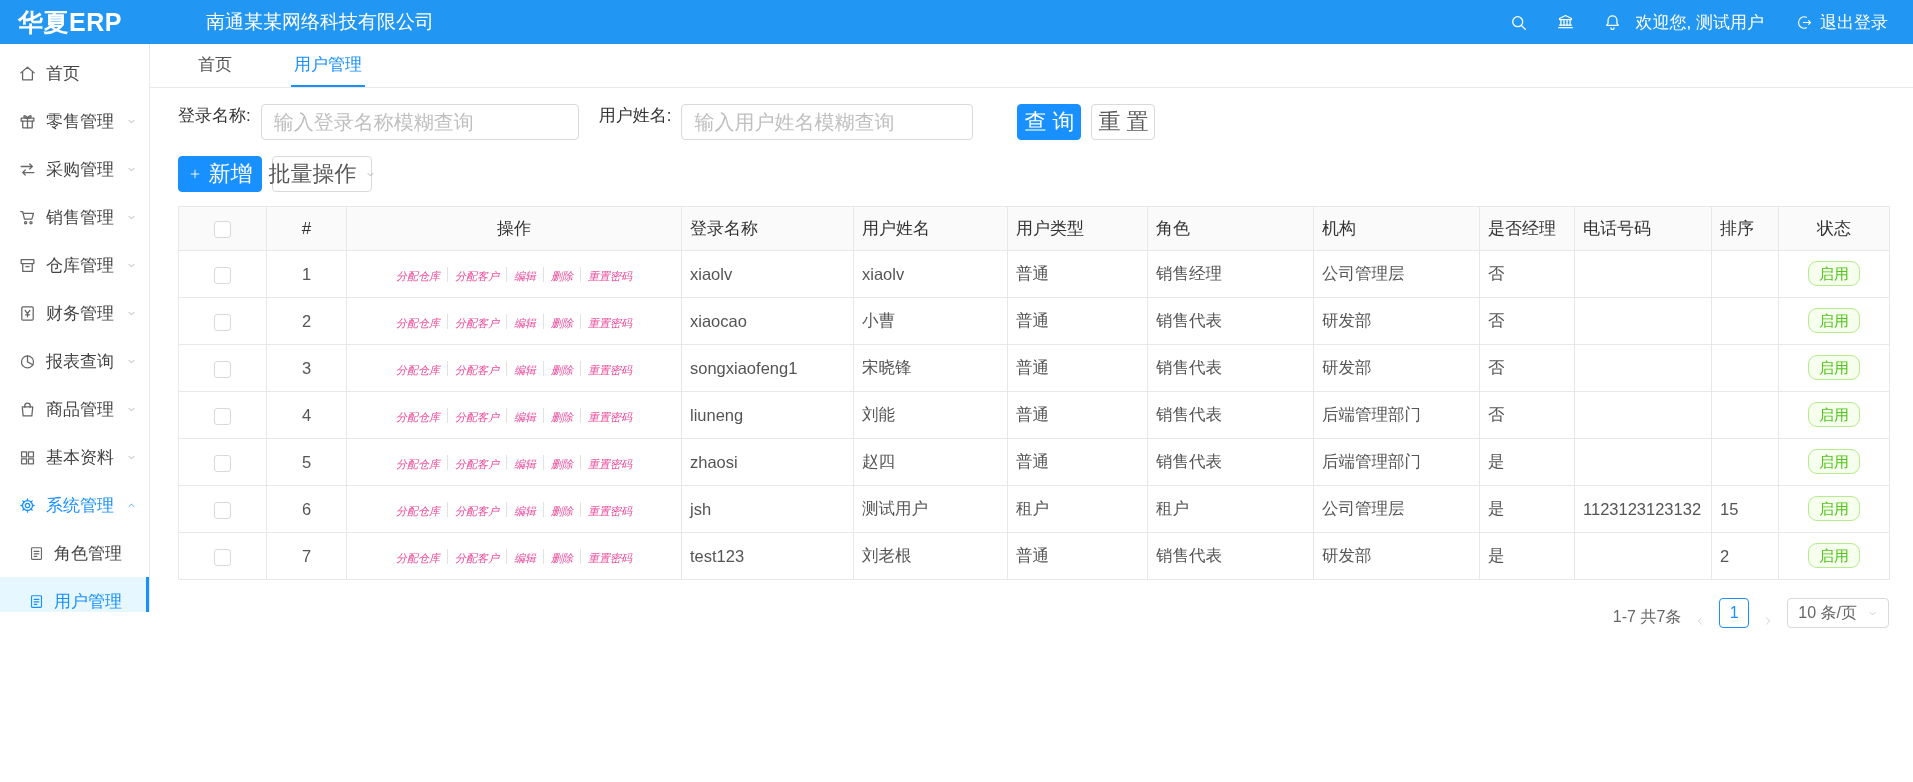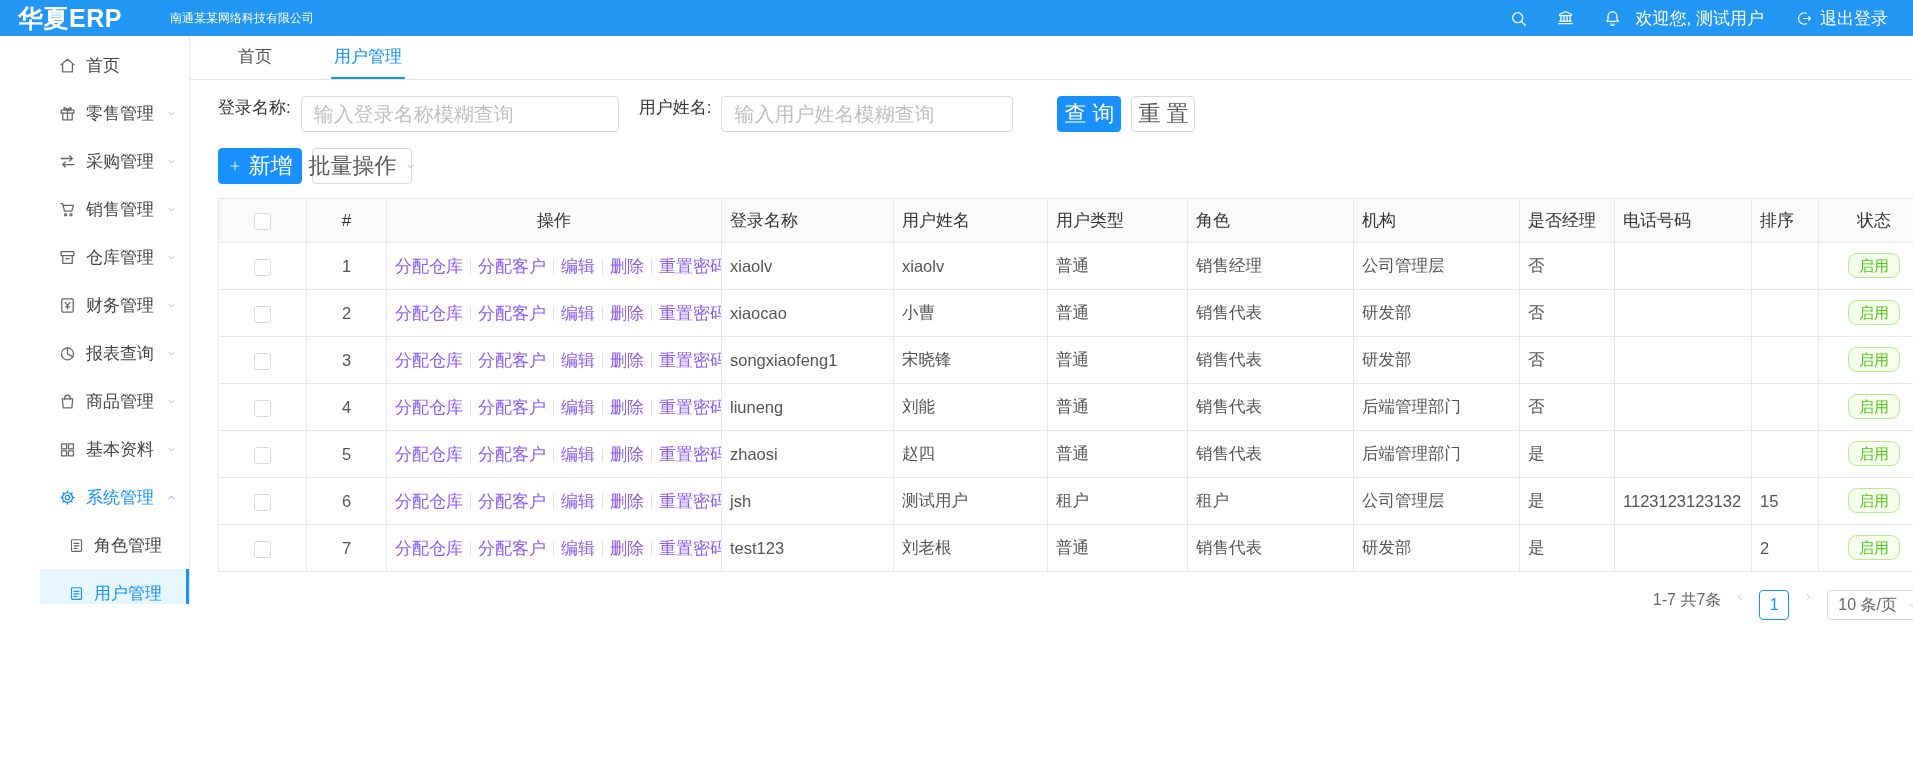--- a/index.html
+++ b/index.html
@@ -1,32 +1,32 @@
 <!DOCTYPE html>
 <html><head>
 <meta charset="utf-8">
 <style>
   * { box-sizing: border-box; margin: 0; padding: 0; }
   html,body { width:1913px; height:782px; overflow:hidden; }
   body { font-family:"Liberation Sans","DejaVu Sans",sans-serif; color:#333; background:#fff; }
   .app { width:1913px; height:782px; overflow:hidden; background:#fff; }
 
   
-  .topbar { height:36px; background:#2196f3; display:flex; align-items:center; color:#fff; }
+  .topbar { height:44px; background:#2196f3; display:flex; align-items:center; color:#fff;gap:36px; }
   .logo { width:150px; min-width:150px; padding-left:18px; font-size:25px; font-weight:700; letter-spacing:.5px; white-space:nowrap; }
-  .company { font-size:12px; margin-left:20px; white-space:nowrap; }
+  .company { font-size:19px; margin-left:20px; white-space:nowrap; }
   .top-right { margin-left:auto; display:flex; align-items:center; padding-right:25px; }
   .ticon { width:19px; height:19px; display:inline-flex; cursor:pointer; margin-left:28px; }
   .ticon svg, .icon-wrap svg { width:100%; height:100%; }
   .welcome { font-size:17px; margin-left:14px; white-space:nowrap; }
   .logout { display:inline-flex; align-items:center; gap:7px; margin-left:32px; cursor:pointer; font-size:17px; white-space:nowrap; }
   .ticon.sm { width:17px; height:17px; margin-left:0; }
 
   
-  .layout { display:flex; height:568px;margin-left:40px; }
+  .layout { display:flex; height:568px; }
   .sidebar { width:150px; min-width:150px; border-right:1px solid #e8e8e8; padding-top:5px; background:#fff; overflow:hidden; }
   .main { flex:1; min-width:0; background:#fff; display:flex; flex-direction:column; }
 
   
   .side-item { height:48px; display:flex; align-items:center; padding:0 12px 0 18px; font-size:17px; color:#444; cursor:pointer; position:relative; white-space:nowrap; }
   .icon-wrap { display:inline-flex; }
   .side-icon { width:19px; height:19px; margin-right:9px; color:#666; flex-shrink:0; }
   .side-chev { width:11px; height:11px; margin-left:auto; color:#999; }
   .side-item.active-parent { color:#1890ff; }
   .side-item.active-parent .side-icon { color:#1890ff; }
@@ -60,26 +60,26 @@
   .bicon { width:14px; height:14px; display:inline-flex; }
   .bicon.chev { width:11px; height:11px; color:#999; }
 
   
   table.grid { margin-top:14px; border-collapse:collapse; table-layout:fixed; width:1711px; }
   .grid th, .grid td { border:1px solid #e8e8e8; overflow:hidden; }
   .grid th { height:44px; background:#fafafa; font-weight:400; color:#333; font-size:17px; padding:0 8px; text-align:left; white-space:nowrap; }
   .grid td { height:47px; padding:0 8px; color:#555; font-size:16.5px; white-space:nowrap; }
   .grid th.c, .grid td.c { text-align:center; }
   .cbx { width:17px; height:17px; border:1px solid #d9d9d9; border-radius:3px; background:#fff; display:inline-block; vertical-align:middle; cursor:pointer; }
-  .op-link { color:#8b5cf6; font-size:17px; cursor:pointer; white-space:nowrap; }
+  .op-link { color:#ec4899; font-size:11px; cursor:pointer; white-space:nowrap;font-style:italic; }
   .op-sep { display:inline-block; width:1px; height:15px; background:#e2e2e2; margin:0 7px; vertical-align:-2px; }
   .badge { color:#52c41a; background:#f6ffed; border:1px solid #b7eb8f; border-radius:9px; padding:3px 10px; font-size:15px; white-space:nowrap; }
 
   
-  .pager { margin-top:18px; display:flex; justify-content:flex-end; align-items:flex-start; gap:12px; color:#666; font-size:16px; width:1711px; }
+  .pager { margin-top:18px; display:flex; justify-content:flex-end; align-items:flex-end; gap:12px; color:#666; font-size:16px; width:1711px; }
   .pg-arrow { width:14px; height:14px; color:#ccc; display:inline-flex; cursor:pointer; }
   .pg-page { min-width:30px; height:30px; border:1px solid #1890ff; color:#1890ff; border-radius:4px; display:inline-flex; align-items:center; justify-content:center; cursor:pointer; background:#fff; }
   .pg-size { height:30px; border:1px solid #d9d9d9; border-radius:4px; display:inline-flex; align-items:center; padding:0 10px; gap:10px; background:#fff; cursor:pointer; color:#666; }
   .pg-chev { width:11px; height:11px; color:#bbb; display:inline-flex; }
 </style>
 </head>
 <body>
 
 <div class="app">
   <header class="topbar">

